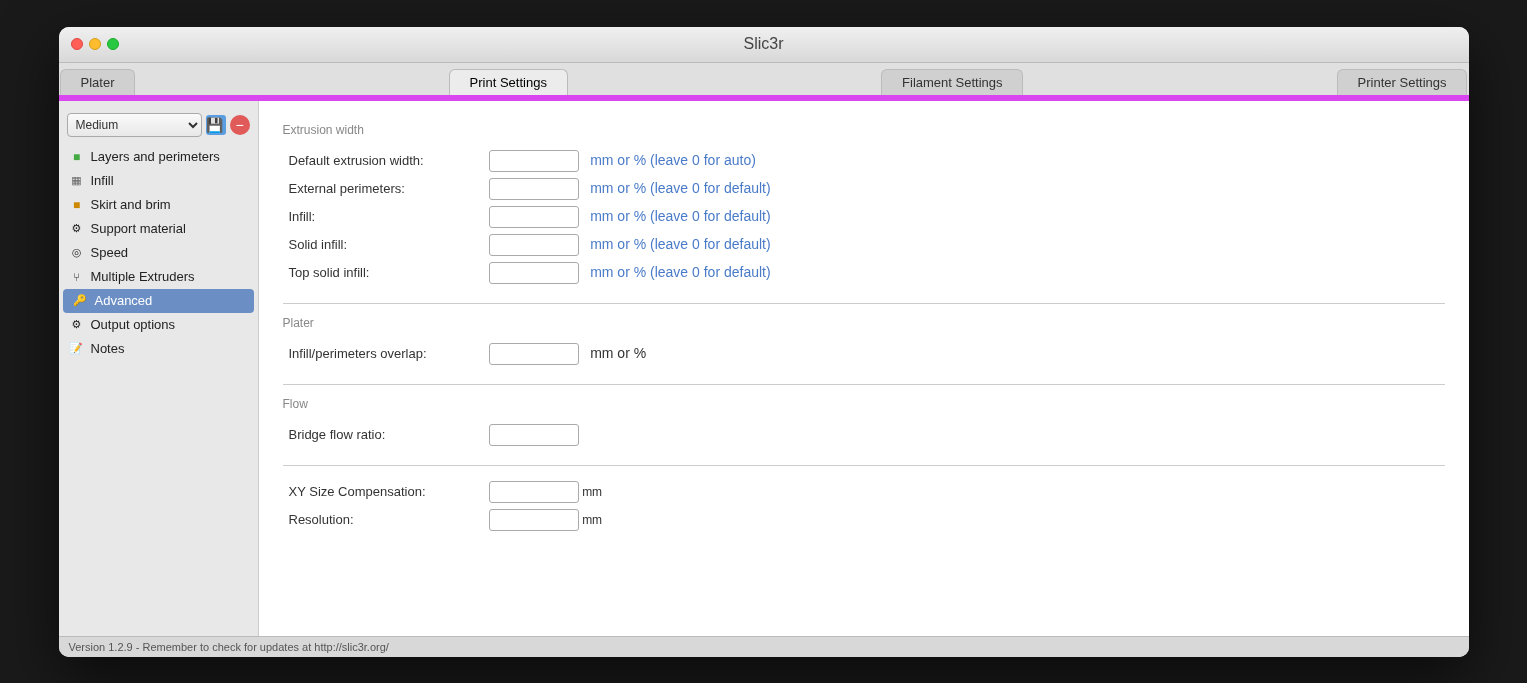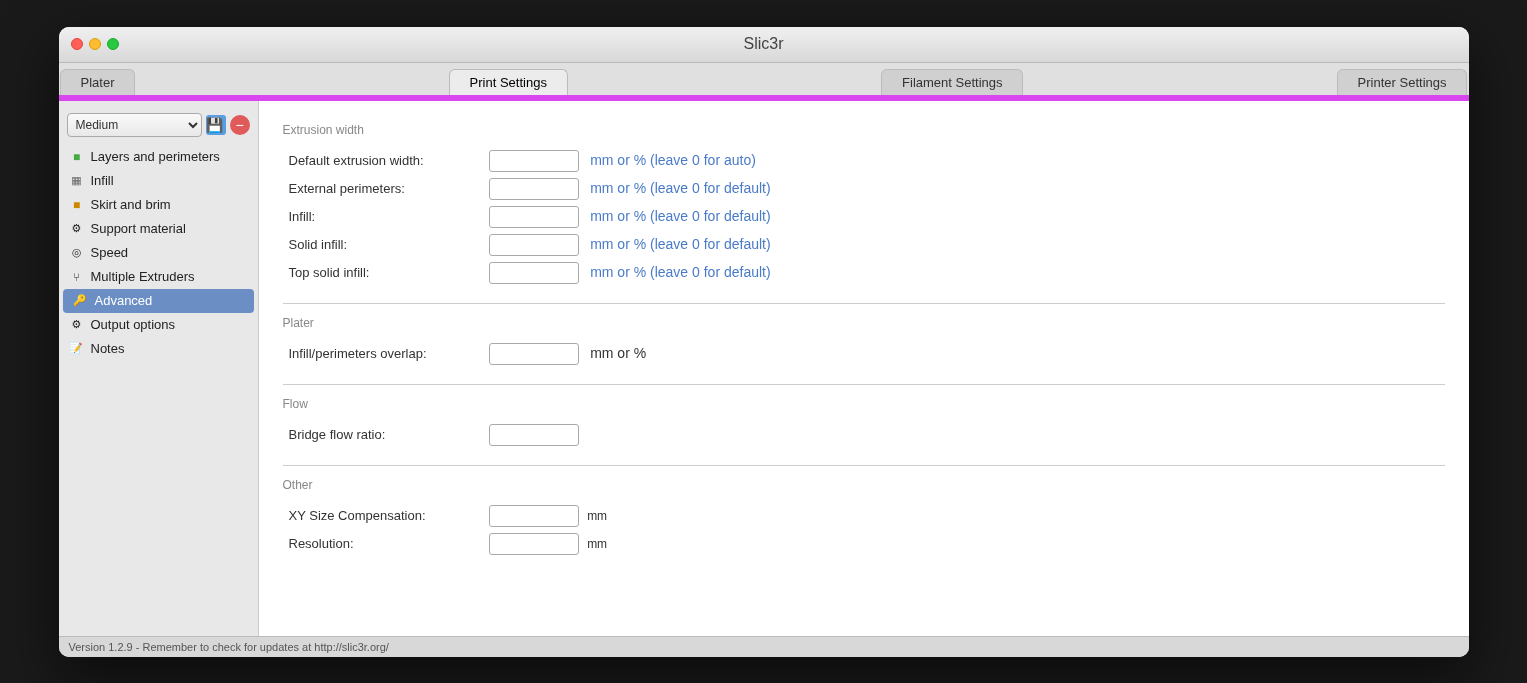--- a/index.html
+++ b/index.html
@@ -224,21 +224,20 @@
       font-size: 8px;
       cursor: pointer;
       background: linear-gradient(to bottom, #f5f5f5, #e0e0e0);
       border: none;
       line-height: 1;
     }
     .spinner-btn:first-child { border-bottom: 1px solid #aaa; }
     .mm-label {
       color: #333;
       font-size: 12px;
-      margin-left: 5px;
     }
     .statusbar {
       background: #d8d8d8;
       border-top: 1px solid #bbb;
       padding: 4px 10px;
       font-size: 11px;
       color: #555;
     }
   </style>
 </head>
@@ -378,21 +377,20 @@
           <td>Bridge flow ratio:</td>
           <td>
             <input type="text" style="">
           </td>
         </tr>
       </tbody>
         </table>
 
       <hr class="divider">
 
-      <div class="section-title">Other</div>
       <table class="form-table">
         <tbody>
             <tr>
           <td>XY Size Compensation:</td>
           <td>
             <input type="text" style="">
             <span class="mm-label">mm</span>
           </td>
         </tr>
         <tr>

